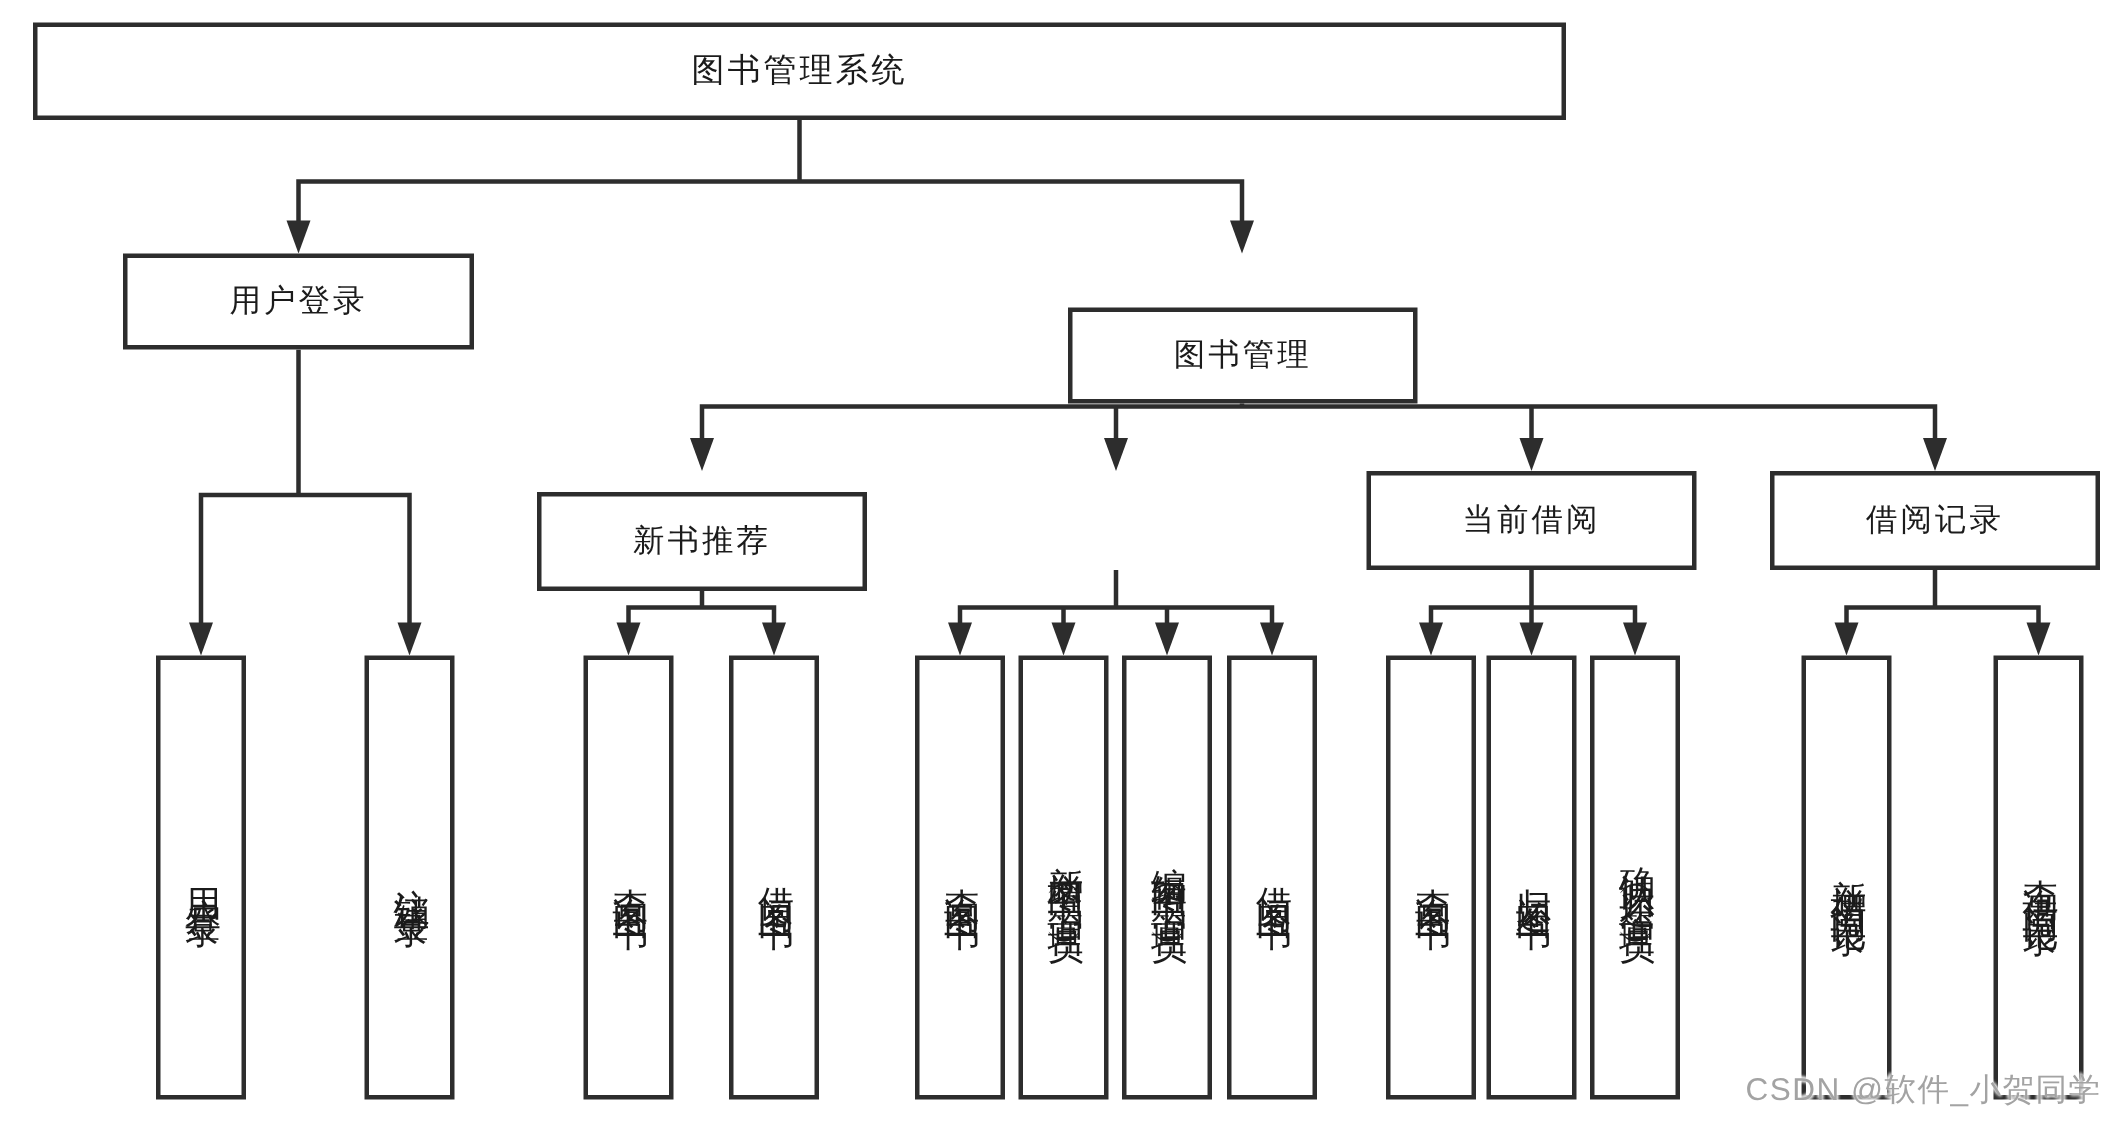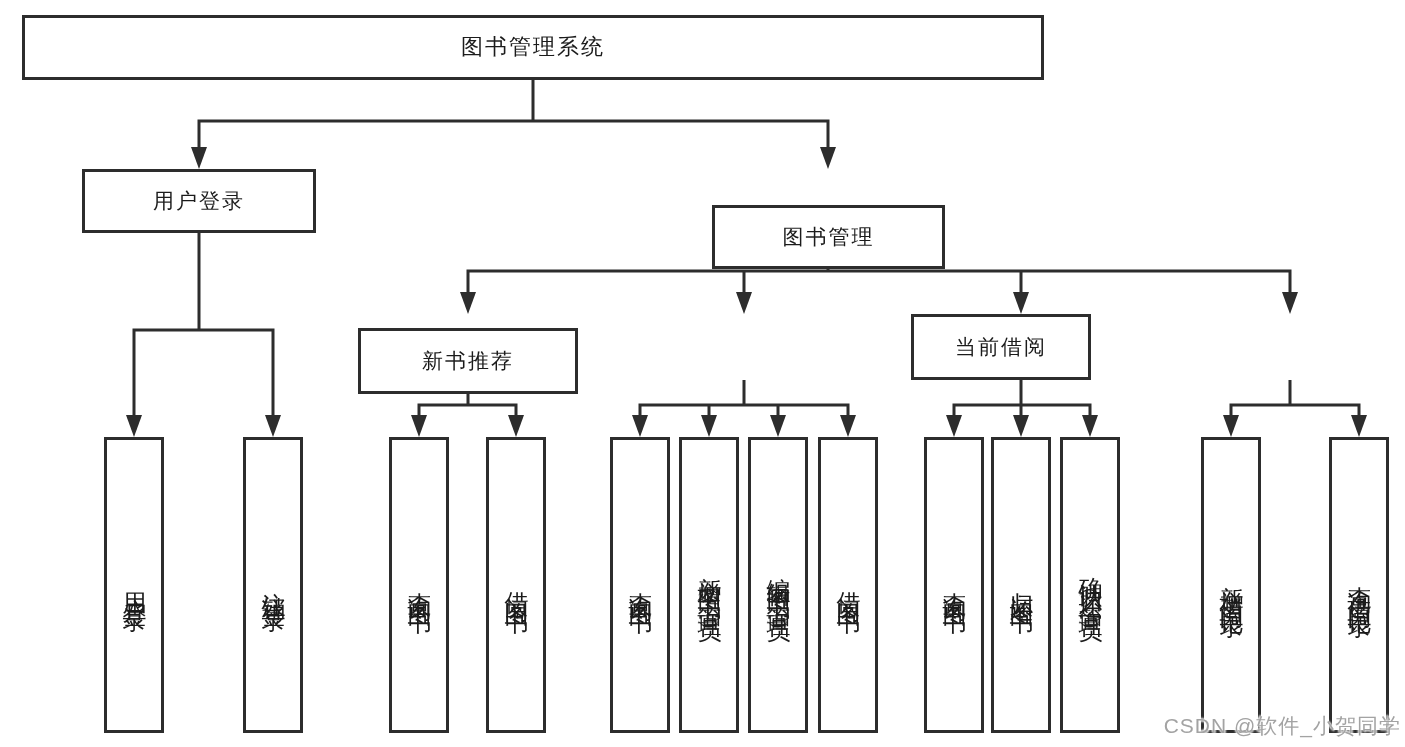--- a/index.html
+++ b/index.html
@@ -22,21 +22,21 @@
   .leaf{
     writing-mode:vertical-rl;text-orientation:mixed;
     font-size:24px;letter-spacing:6px;
   }
   
   .p-root{left:22px;top:15px;width:1022px;height:65px;font-size:22px;}
   .p-l2a{left:82px; top:169px;width:234px;height:64px;}
   .p-l2b{left:712px;top:169px;width:233px;height:64px;margin-top:36px;}
   .p-l3a{left:358px; top:328px;width:220px;height:66px;}
   .p-l3b{left:634px; top:314px;width:220px;height:66px;}
-  .p-l3c{left:911px; top:314px;width:180px;height:66px;}
+  .p-l3c{left:911px; top:314px;width:220px;height:66px;}
   .p-l3d{left:1180px;top:314px;width:220px;height:66px;}
   .p-g1a{left:104px;top:437px;width:60px;height:296px;}
   .p-g1b{left:243px;top:437px;width:60px;height:296px;}
   .p-g2a{left:389px;top:437px;width:60px;height:296px;}
   .p-g2b{left:486px;top:437px;width:60px;height:296px;}
   .p-g3a{left:610px;top:437px;width:60px;height:296px;}
   .p-g3b{left:679px;top:437px;width:60px;height:296px;}
   .p-g3c{left:748px;top:437px;width:60px;height:296px;}
   .p-g3d{left:818px;top:437px;width:60px;height:296px;}
   .p-g4a{left:924px; top:437px;width:60px;height:296px;}
@@ -123,20 +123,21 @@
     </g>
   </svg>
 
   <div class="node p-root">图书管理系统</div>
 
   <div class="node p-l2a">用户登录</div>
   <div class="node p-l2b">图书管理</div>
 
   <div class="node p-l3a">新书推荐</div>
   <div class="node p-l3c">当前借阅</div>
+  <div class="node p-l3d">借阅记录</div>
 
   <div class="node leaf p-g1a">用户登录</div>
   <div class="node leaf p-g1b">注销登录</div>
 
   <div class="node leaf p-g2a">查询图书</div>
   <div class="node leaf p-g2b">借阅图书</div>
 
   <div class="node leaf p-g3a">查询图书</div>
   <div class="node leaf p-g3b">新增图书（管理员）</div>
   <div class="node leaf p-g3c">编辑图书（管理员）</div>

